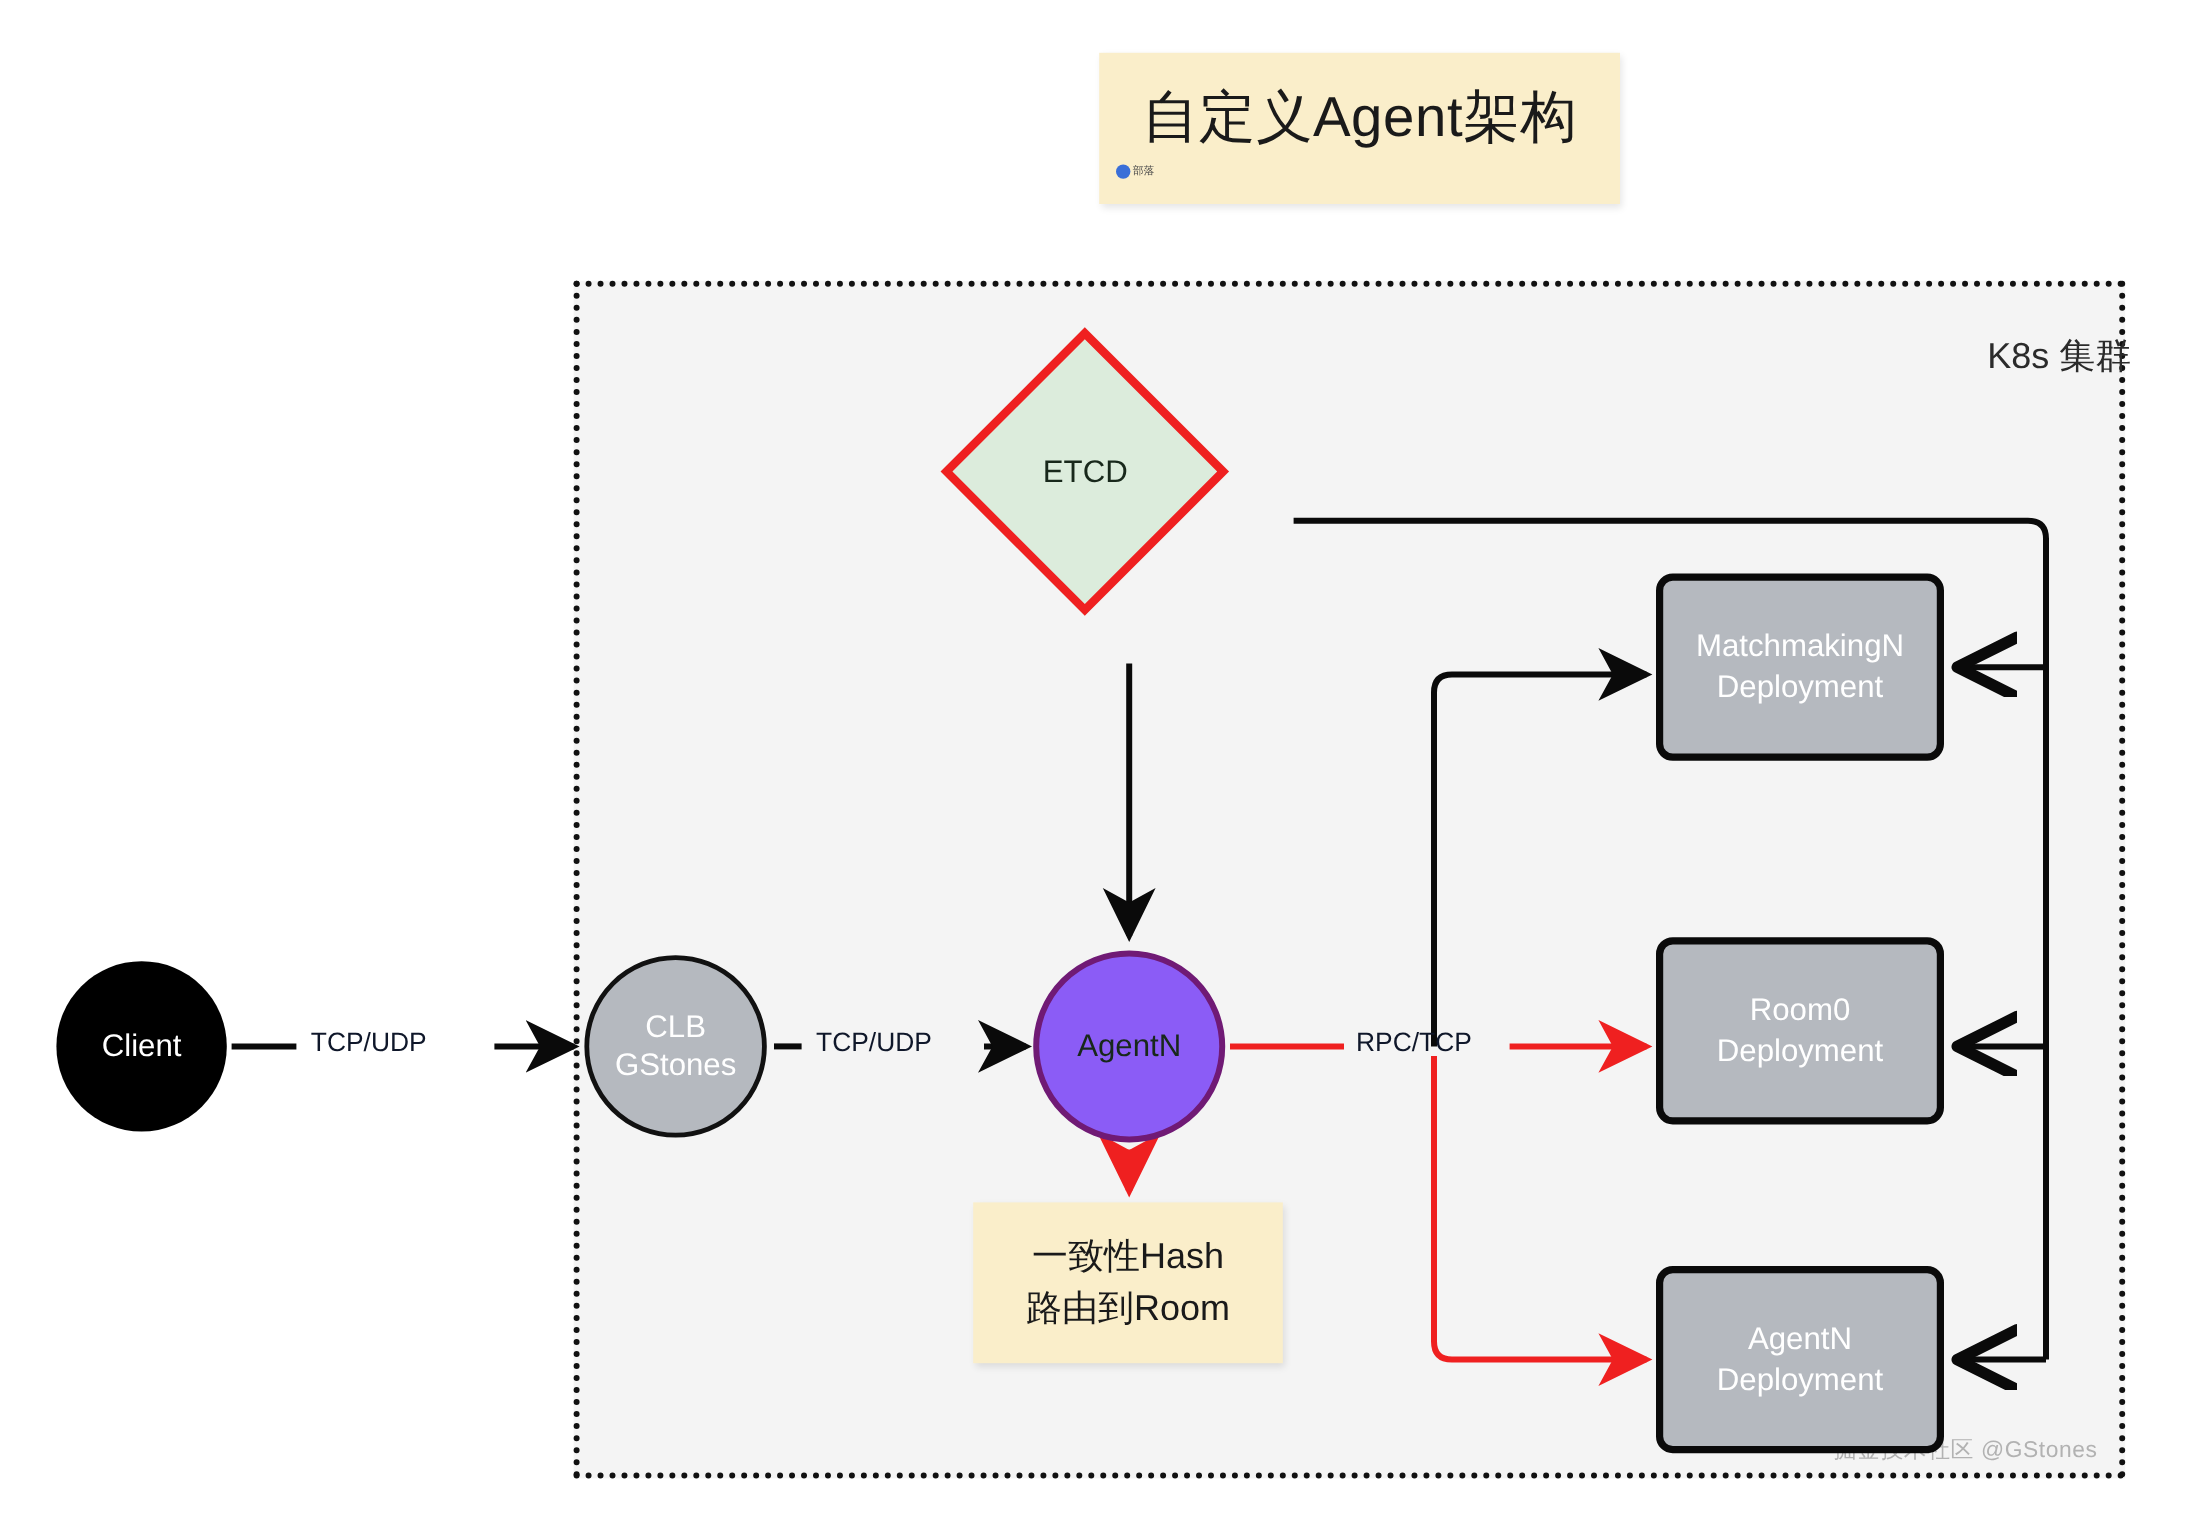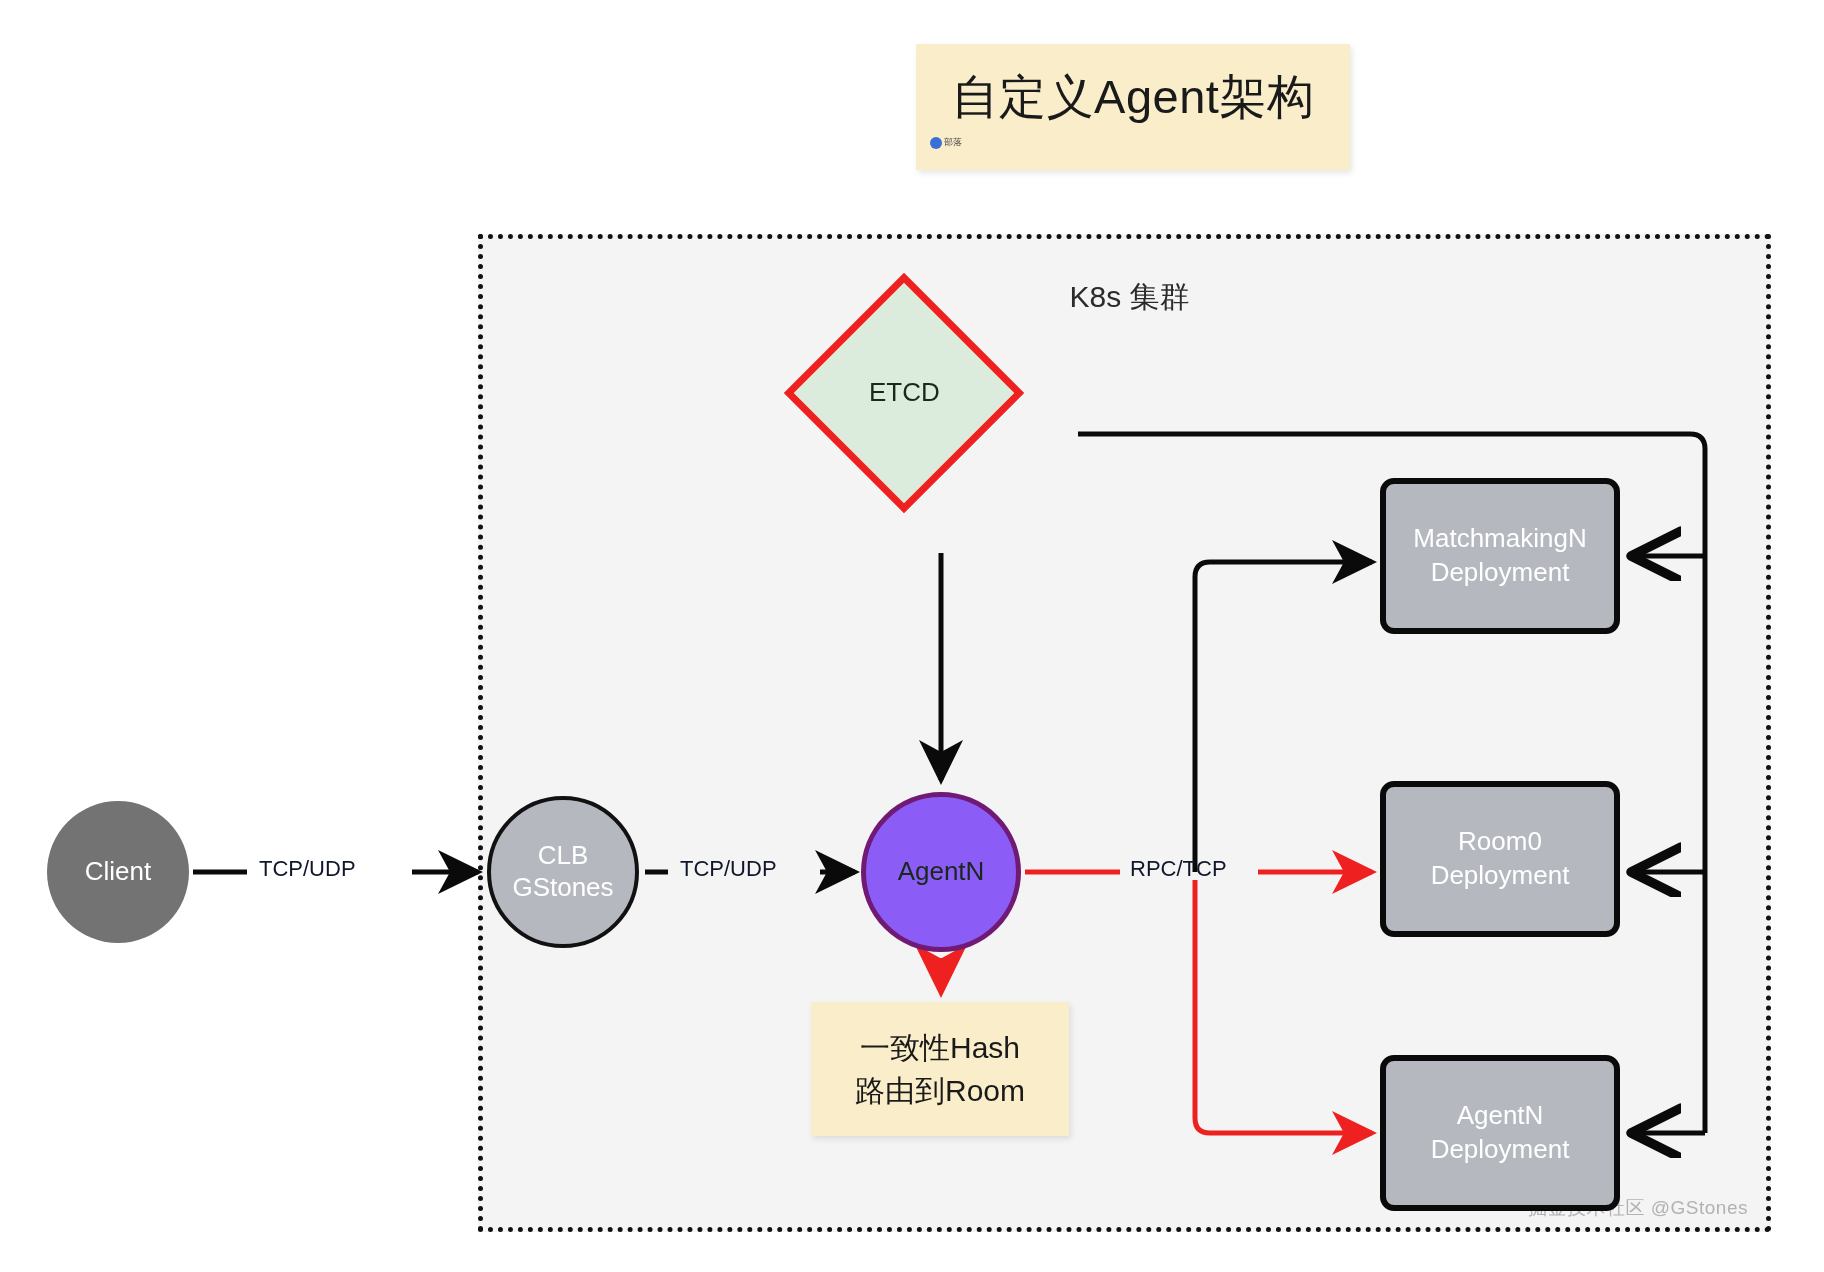--- a/index.html
+++ b/index.html
@@ -73,21 +73,21 @@
     height: 998px;
     background: #f4f4f4;
     border: 5px dotted #111111;
     box-sizing: border-box;
   }
   #cluster-title {
     position: absolute;
     left: 0;
     top: 38px;
     width: 1293px;
-    text-align: center;
+    text-align: right;
     font-size: 30px;
     color: #2b2b2b;
     white-space: nowrap;
   }
   #cluster-watermark {
     position: absolute;
     right: 18px;
     bottom: 6px;
     font-size: 19px;
     color: #b2b2b2;
@@ -112,21 +112,21 @@
     justify-content: center;
     text-align: center;
     box-sizing: border-box;
     line-height: 1.22;
   }
 
   #node-client {
     left: 47px;  top: 801px;
     width: 142px; height: 142px;
     border-radius: 50%;
-    background: #737373;
+    background: #000000;
     color: #ffffff;
     font-size: 26px;
   }
 
   #node-clb {
     left: 487px; top: 796px;
     width: 152px; height: 152px;
     border-radius: 50%;
     background: #b5b9bf;
     border: 4px solid #111111;

